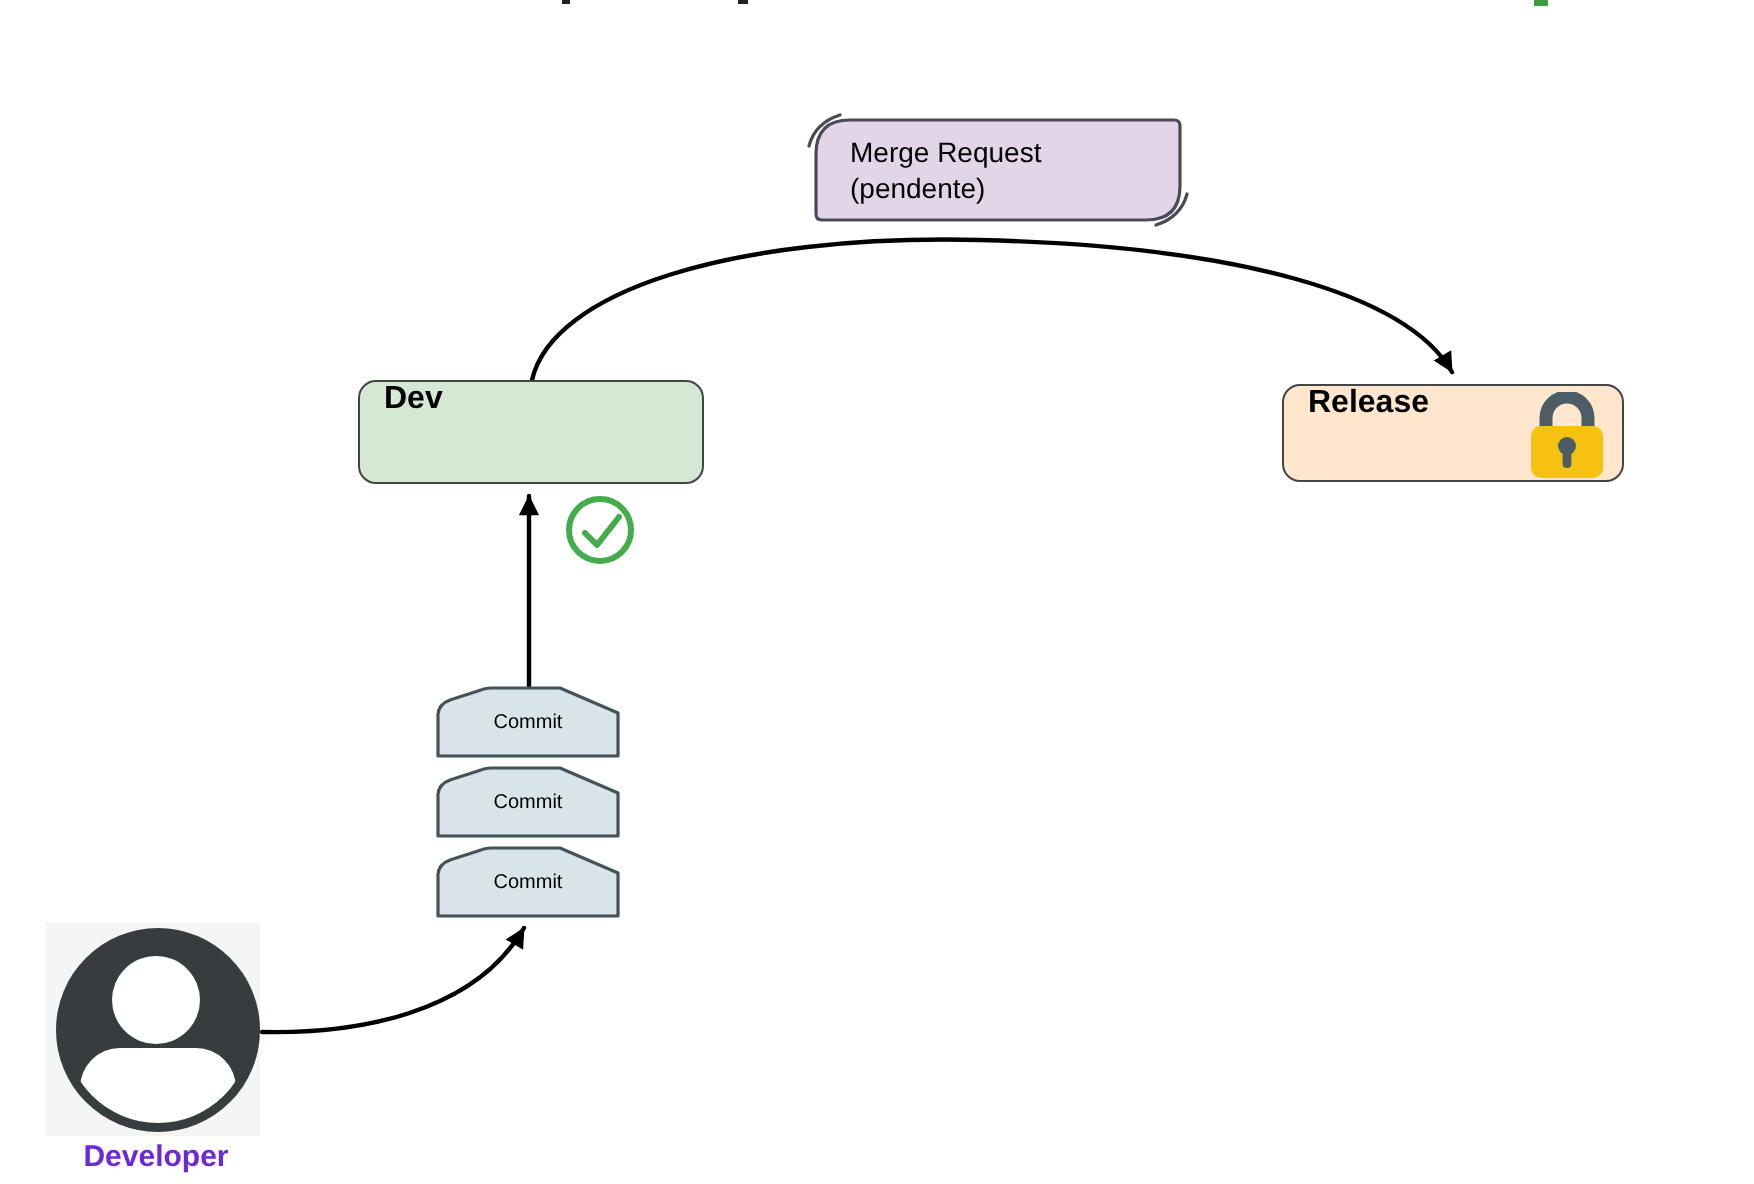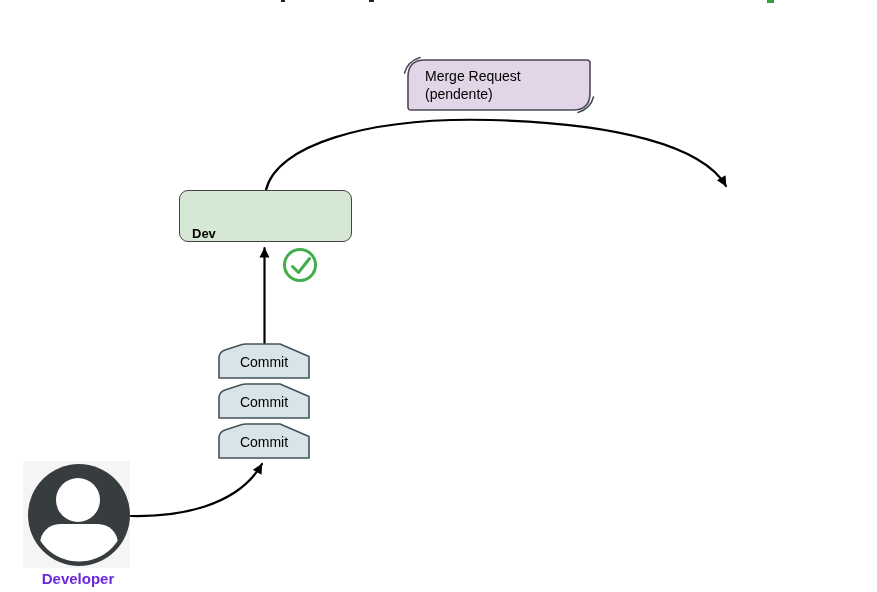--- a/index.html
+++ b/index.html
@@ -28,39 +28,39 @@
     font-size: 14px; line-height: 18px; white-space: nowrap;
   }
   .note-text .bold { font-weight: normal; }
 
   
   .branch-box {
     position: absolute;
     border: 1.6px solid #444444;
     border-radius: 9px;
     box-sizing: border-box;
-    display: flex; align-items: flex-end;
-    font-size: 13px; font-weight: bold;
+    display: flex; align-items: flex-start;
+    font-size: 16px; font-weight: bold;
   }
   .box-dev   { left: 179px; top: 190px; width: 173px; height: 52px; background: #d5e8d4; padding-left: 12px; }
   .box-release { left: 641px; top: 192px; width: 171px; height: 49px; background: #ffe6cc; padding-left: 12px; }
   .box-release .lock-slot { position: absolute; right: 9px; top: 3px; }
 
   
   .check-wrap { left: 282px; top: 247px; width: 36px; height: 36px; }
 
   
   .commit {
     position: absolute; left: 218px; width: 92px; height: 35px;
   }
   .commit svg { position: absolute; left: 0; top: 0; }
   .commit .lbl {
     position: absolute; left: 0; top: 0; width: 92px; height: 35px;
     display: flex; align-items: center; justify-content: center;
-    font-size: 14px; padding-top: 2px; box-sizing: border-box;
+    font-size: 10px; padding-top: 2px; box-sizing: border-box;
   }
   .commit-1 { top: 343px; }
   .commit-2 { top: 383px; }
   .commit-3 { top: 423px; }
 
   
   .avatar-wrap { left: 23px; top: 461px; width: 107px; height: 107px; background: #f5f5f5; }
   .developer-label {
     position: absolute; left: 18px; top: 570px; width: 120px;
     text-align: center; font-size: 15px; font-weight: bold; color: #6d28d9;
@@ -95,20 +95,31 @@
     <div class="note-text">
       <div>Merge Request</div>
       <div class="bold">(pendente)</div>
     </div>
   </div>
 
   <div class="branch-box box-dev">
     <span>Dev</span>
   </div>
 
+  <div class="branch-box box-release">
+    <span>Release</span>
+    <span class="lock-slot">
+      <svg width="37" height="44" viewBox="0 0 37 44">
+        <path d="M 8,20 L 8,13 A 10.5,10.5 0 0 1 29,13 L 29,20" fill="none" stroke="#4d5d66" stroke-width="6.5"></path>
+        <rect x="0.5" y="17" width="36" height="26" rx="5" fill="#f5c211"></rect>
+        <circle cx="18.5" cy="27" r="4.5" fill="#4d5d66"></circle>
+        <rect x="16.3" y="29" width="4.4" height="9" rx="2" fill="#4d5d66"></rect>
+      </svg>
+    </span>
+  </div>
 
   <div class="abs check-wrap">
     <svg width="36" height="36" viewBox="0 0 36 36">
       <circle cx="18" cy="18" r="15.5" fill="#ffffff" stroke="#43ad4c" stroke-width="3"></circle>
       <path d="M 10.5,19.5 L 16.5,25.5 L 27.5,11.5" fill="none" stroke="#43ad4c" stroke-width="3" stroke-linecap="round" stroke-linejoin="round"></path>
     </svg>
   </div>
 
   <div class="commit commit-1">
     <svg width="92" height="36" viewBox="0 0 92 36">

